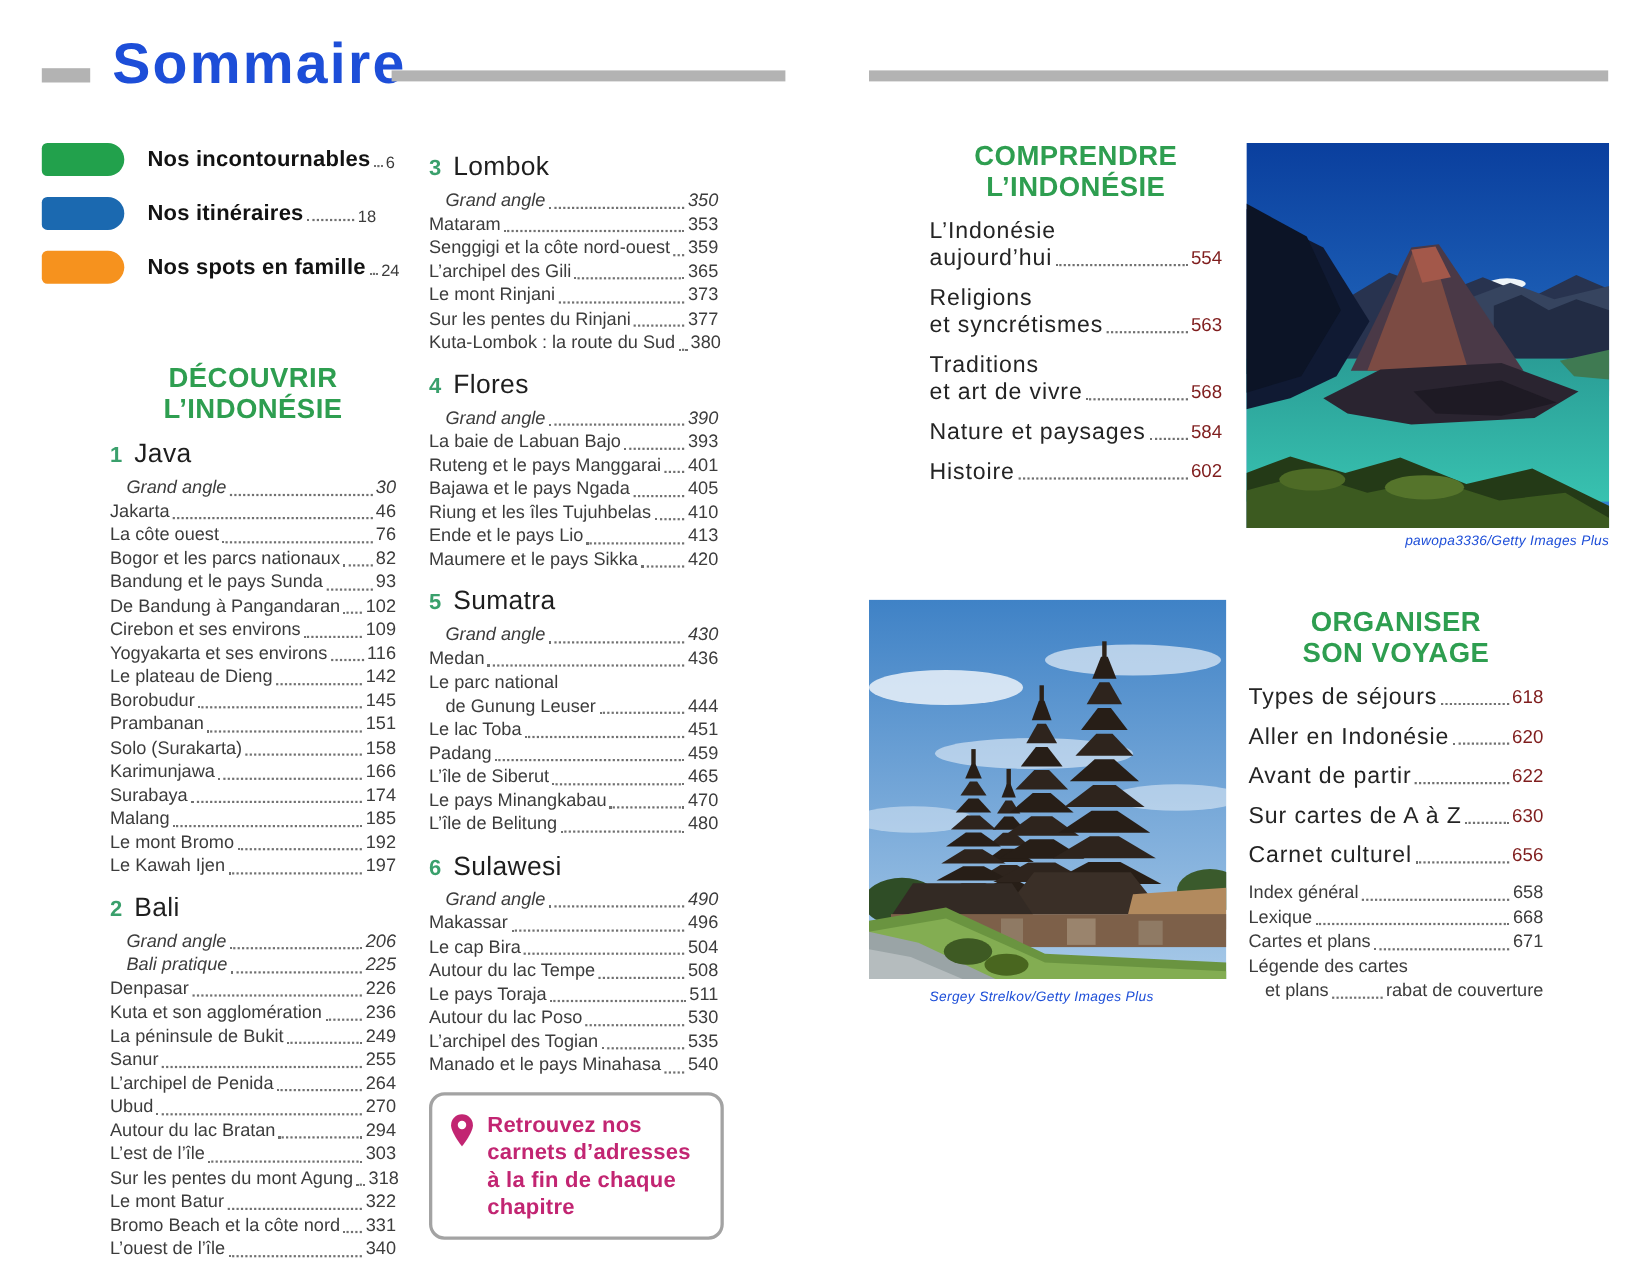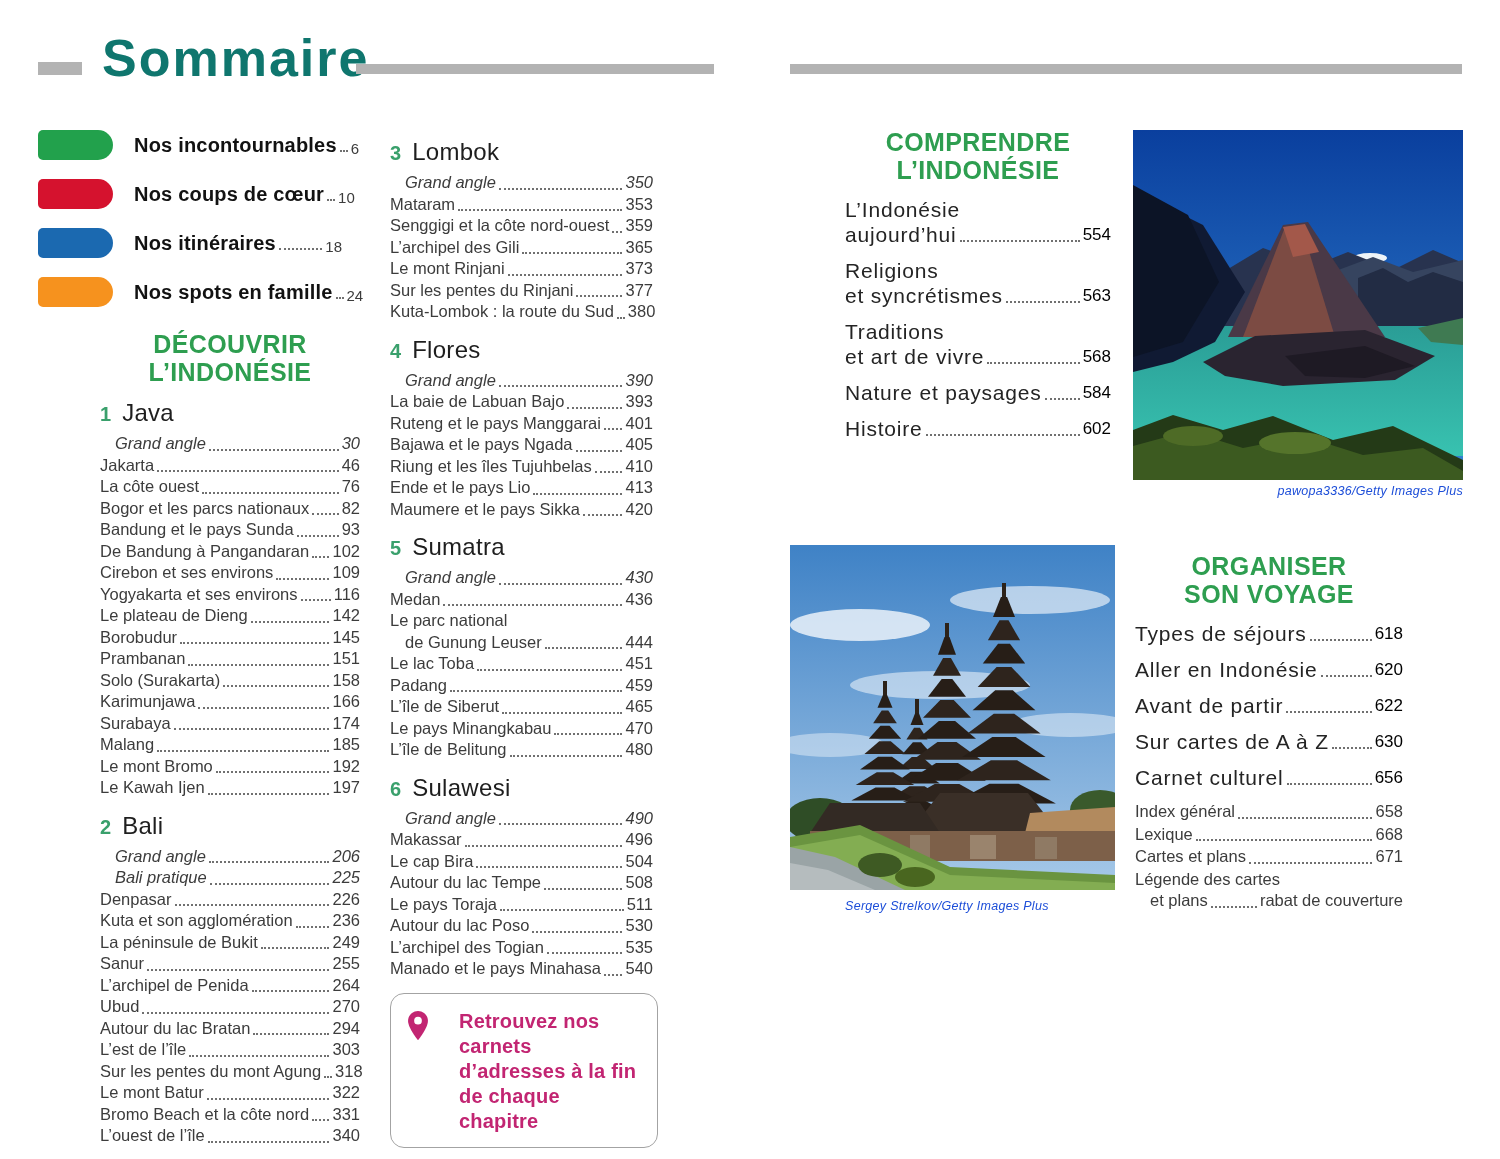--- a/index.html
+++ b/index.html
@@ -2,21 +2,21 @@
 <html><head>
 <meta charset="utf-8">
 <style>
   html,body{margin:0;padding:0;background:#ffffff;}
   .page{position:relative;width:1500px;height:1159px;background:#fff;overflow:hidden;
         font-family:"Liberation Sans",sans-serif;color:#3c3c3c;}
 
   
   .hdr-dash{position:absolute;left:38px;top:62px;width:44px;height:13px;background:#b3b3b3;}
   .hdr-title{position:absolute;left:102px;top:28px;margin:0;font-size:52px;font-weight:bold;
-             color:#0f766e;letter-spacing:2px;}
+             color:#1d4ed8;letter-spacing:2px;}
   .hdr-rule{position:absolute;top:64px;height:10px;background:#b3b3b3;}
   .hdr-rule.r1{left:356px;width:358px;}
   .hdr-rule.r2{left:790px;width:672px;}
 
   
   .legend{position:absolute;left:38px;top:130px;width:304px;}
   .legend-row{display:flex;align-items:center;margin-bottom:19px;}
   .legend-bar{width:75px;height:30px;border-radius:5px 15px 15px 5px;flex:0 0 75px;margin-right:21px;}
   .legend-line{flex:1;display:flex;align-items:flex-end;text-align:center;}
   .legend-label{font-weight:bold;font-size:20px;color:#121212;white-space:nowrap;letter-spacing:0.2px;}
@@ -41,40 +41,40 @@
   .toc-row .lbl{white-space:nowrap;}
   .toc-row .lbl.ind{margin-left:15px;}
   .toc-row.italic{font-style:italic;}
   .toc-row.italic .l1 .lbl{margin-left:15px;}
   .dots{flex:1;border-bottom:2px dotted #707070;margin:0 3px 4px 3px;min-width:8px;}
   .pg{white-space:nowrap;}
 
   
   .biglist .toc-row{font-size:21px;line-height:25px;color:#242424;letter-spacing:0.8px;
                     margin-bottom:11px;}
-  .biglist .toc-row .pg{font-size:17px;letter-spacing:0;color:#000000;}
+  .biglist .toc-row .pg{font-size:17px;letter-spacing:0;color:#7f1d1d;}
   .biglist .dots{margin-bottom:5px;}
   .comprendre{left:845px;top:128px;width:266px;}
   .organiser{left:1135px;top:552px;width:268px;}
   .smalllist{}
   .smalllist .toc-row{margin-bottom:1px;}
 
   
   .photo{position:absolute;overflow:hidden;}
   .photo svg{display:block;}
   .photo1{left:1133px;top:130px;width:330px;height:350px;}
   .photo2{left:790px;top:545px;width:325px;height:345px;}
   .credit{position:absolute;font-style:italic;font-size:12.5px;color:#1d4ed8;letter-spacing:0.3px;}
   .credit1{left:1133px;top:484px;width:330px;text-align:right;}
   .credit2{left:790px;top:899px;width:325px;padding-left:55px;box-sizing:border-box;}
 
   
   .note-box{position:absolute;left:390px;top:993px;width:268px;box-sizing:border-box;
-            border:1px solid #a3a3a3;border-radius:14px;padding:15px 14px 13px 14px;
-            display:flex;gap:28px;align-items:flex-start;}
+            border:3px solid #a3a3a3;border-radius:14px;padding:15px 14px 13px 14px;
+            display:flex;gap:10px;align-items:flex-start;}
   .note-pin{flex:0 0 26px;margin-top:1px;}
   .note-text{color:#c22572;font-weight:bold;font-size:20px;line-height:25px;letter-spacing:0.2px;}
 </style>
 </head>
 <body>
 
 <div class="page">
 
   <span class="hdr-dash"></span>
   <h1 class="hdr-title">Sommaire</h1>
@@ -82,28 +82,20 @@
   <span class="hdr-rule r2"></span>
 
   <div class="legend">
 
   <div class="legend-row">
         <span class="legend-bar" style="background: rgb(34, 161, 76);"></span>
         <span class="legend-line">
           <span class="legend-label">Nos incontournables</span>
           <span class="dots"></span>
           <span class="legend-pg pg">6</span>
-        </span>
-      </div>
-      <div class="legend-row">
-        <span class="legend-bar" style="background: rgb(213, 18, 46);"></span>
-        <span class="legend-line">
-          <span class="legend-label">Nos coups de cœur</span>
-          <span class="dots"></span>
-          <span class="legend-pg pg">10</span>
         </span>
       </div>
       <div class="legend-row">
         <span class="legend-bar" style="background: rgb(27, 105, 176);"></span>
         <span class="legend-line">
           <span class="legend-label">Nos itinéraires</span>
           <span class="dots"></span>
           <span class="legend-pg pg">18</span>
         </span>
       </div>

